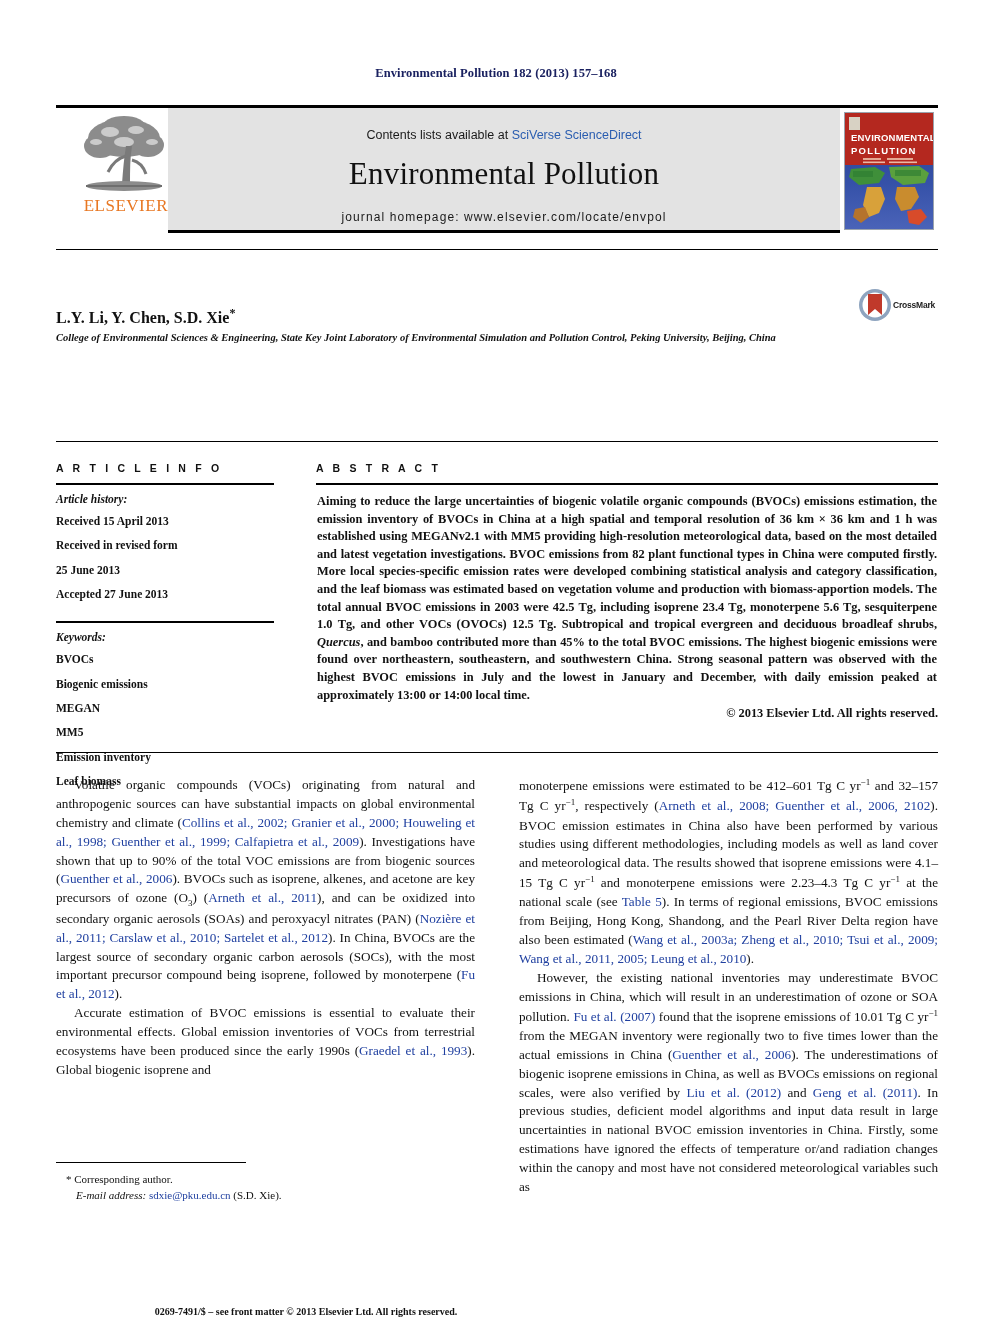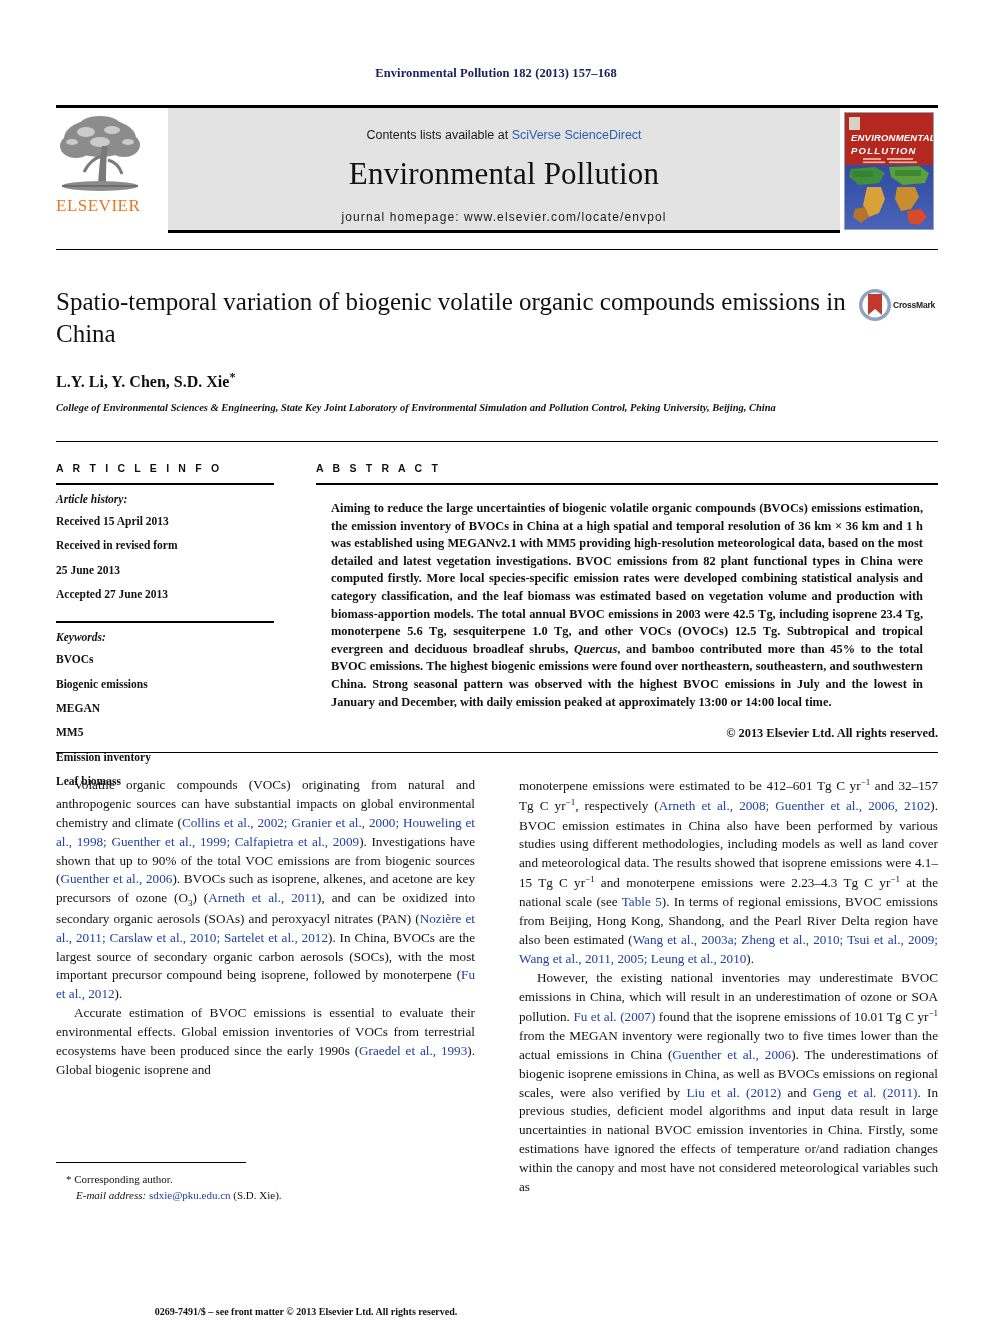--- a/index.html
+++ b/index.html
@@ -46,21 +46,21 @@
     display: flex;
     align-items: stretch;
   }
   .elsevier-logo {
     width: 112px;
     flex: 0 0 112px;
     border-top: 3px solid #000;
     position: relative;
     display: flex;
     flex-direction: column;
-    align-items: flex-start;
+    align-items: flex-end;
     justify-content: flex-start;
     padding-top: 4px;
     box-sizing: border-box;
   }
   .tree-svg { display:block; }
   .elsevier-word {
     font-family: "Liberation Serif", serif;
     font-size: 17px;
     letter-spacing: 0.5px;
     color: #e87722;
@@ -102,21 +102,20 @@
   }
   .cover-thumb {
     flex: 0 0 98px;
     width: 98px;
     border-top: 3px solid #000;
     box-sizing: border-box;
     padding-top: 4px;
     display: flex;
     align-items: flex-start;
     justify-content: center;
-    font-style: italic;
   }
   .cover-art {
     width: 88px;
     height: 116px;
     display: block;
     border: 1px solid #9aa3ad;
   }
 
   
   .title-rule-top {
@@ -147,21 +146,21 @@
     margin-top: 20px;
     color: #111;
   }
   .authors .star { font-size: 12px; vertical-align: super; color:#111; }
   .affiliation {
     font-family: "Liberation Serif", serif;
     font-style: italic;
     font-size: 10.5px;
     font-weight: bold;
     line-height: 1.5;
-    margin-top: 9px;
+    margin-top: 3px;
     color: #111;
     width: 790px;
   }
 
   .crossmark {
     position: absolute;
     top: 288px;
     left: 858px;
     width: 84px;
     height: 50px;
@@ -222,21 +221,21 @@
     margin-top: 8px;
   }
   .info-gap { height: 19px; }
   .abstract-body {
     font-family: "Liberation Serif", serif;
     font-size: 12.4px;
     font-weight: bold;
     line-height: 1.42;
     text-align: justify;
     color: #111;
-    margin: 15px;
+    margin: 1px;
   }
   .abstract-body i { font-style: italic; }
   .copyright-line {
     font-family: "Liberation Serif", serif;
     font-size: 12.4px;
     font-weight: bold;
     text-align: right;
     color: #111;
     margin-top: 2px;
   }
@@ -385,21 +384,20 @@
           <rect x="8" y="58" width="20" height="6"></rect>
           <rect x="50" y="57" width="26" height="6"></rect>
         </g>
       </svg>
     </div>
   </div>
 
   <div class="title-rule-top"></div>
 
   <div class="title-block">
-    <h1 class="article-title">Spatio-temporal variation of biogenic volatile organic compounds emissions in China</h1>
     <div class="authors">
       <span>L.Y. Li, Y. Chen, S.D. Xie</span><span class="star">*</span>
     </div>
     <div class="affiliation">College of Environmental Sciences &amp; Engineering, State Key Joint Laboratory of Environmental Simulation and Pollution Control, Peking University, Beijing, China</div>
   </div>
 
   <div class="crossmark">
     <div class="crossmark-badge">
       <svg width="34" height="34" viewBox="0 0 34 34">
         <circle cx="17" cy="17" r="16" fill="#8ea4bf"></circle>

